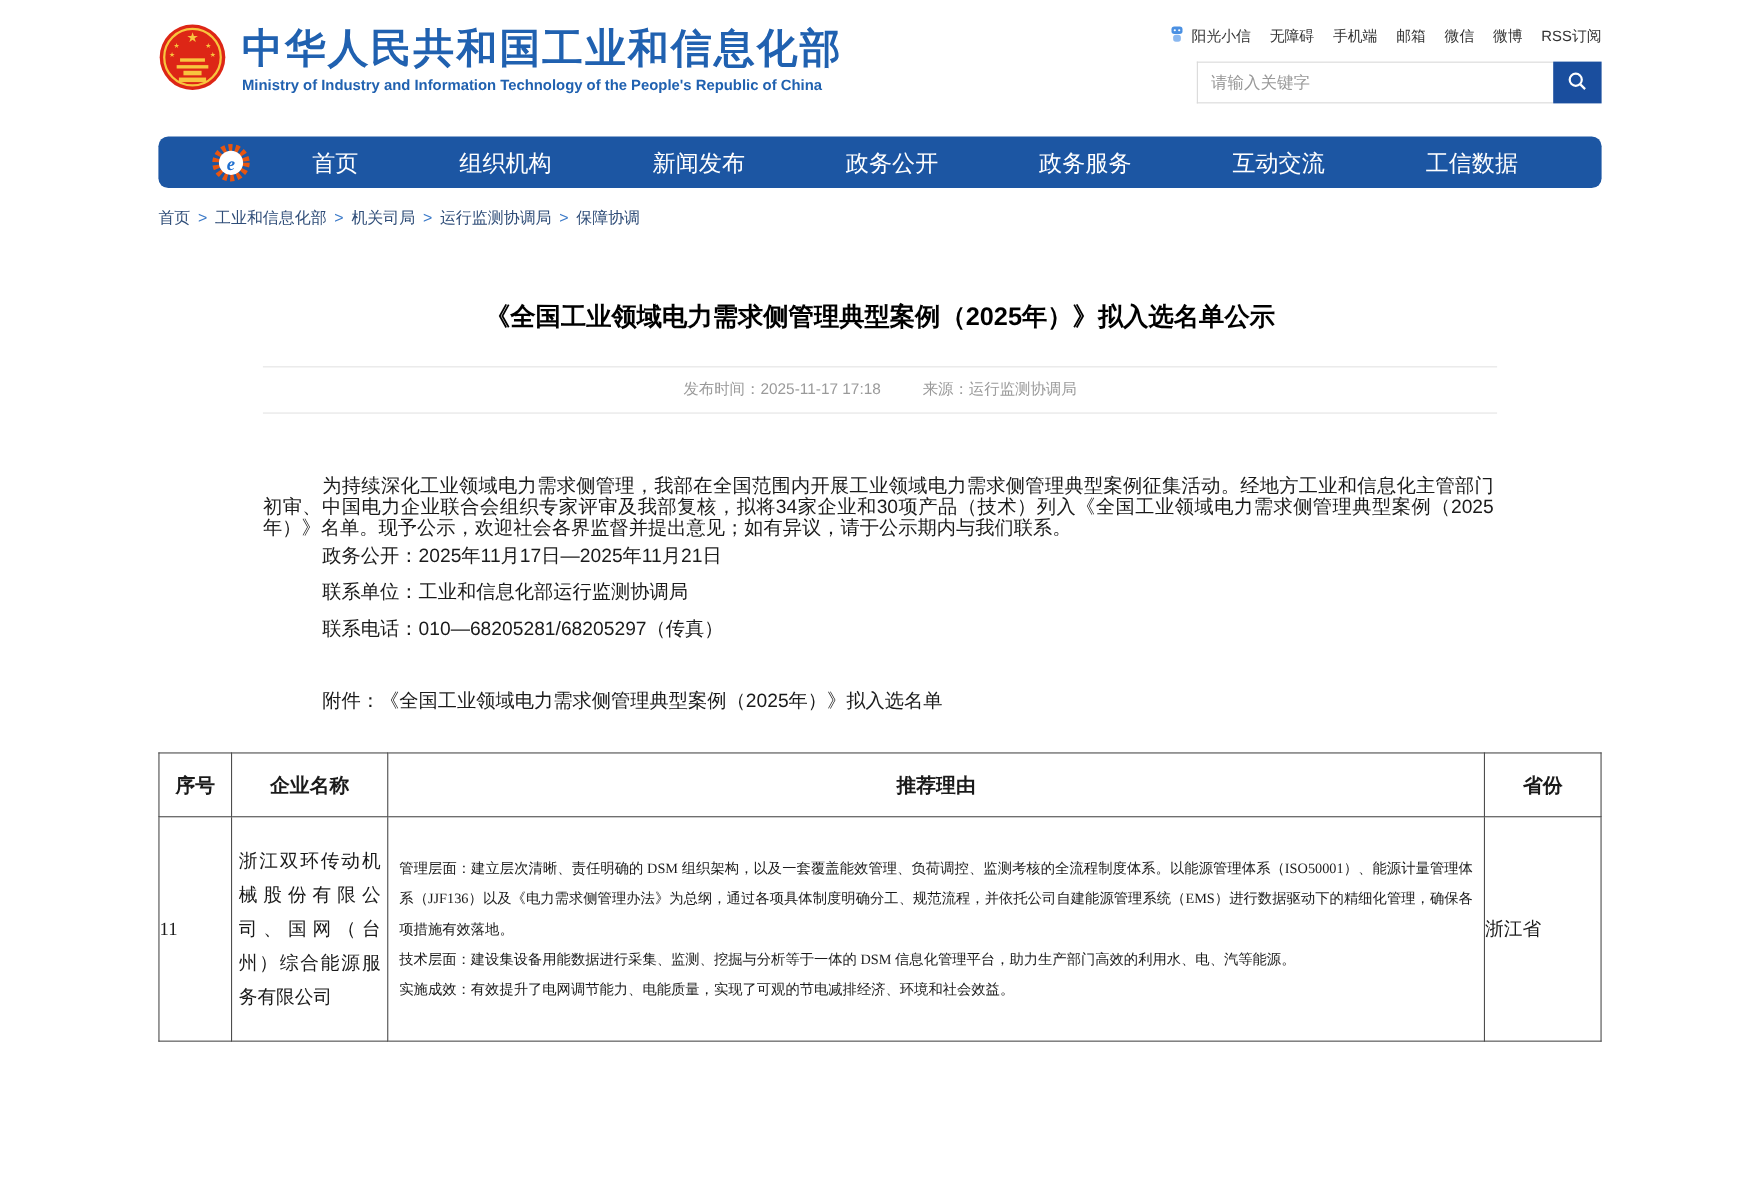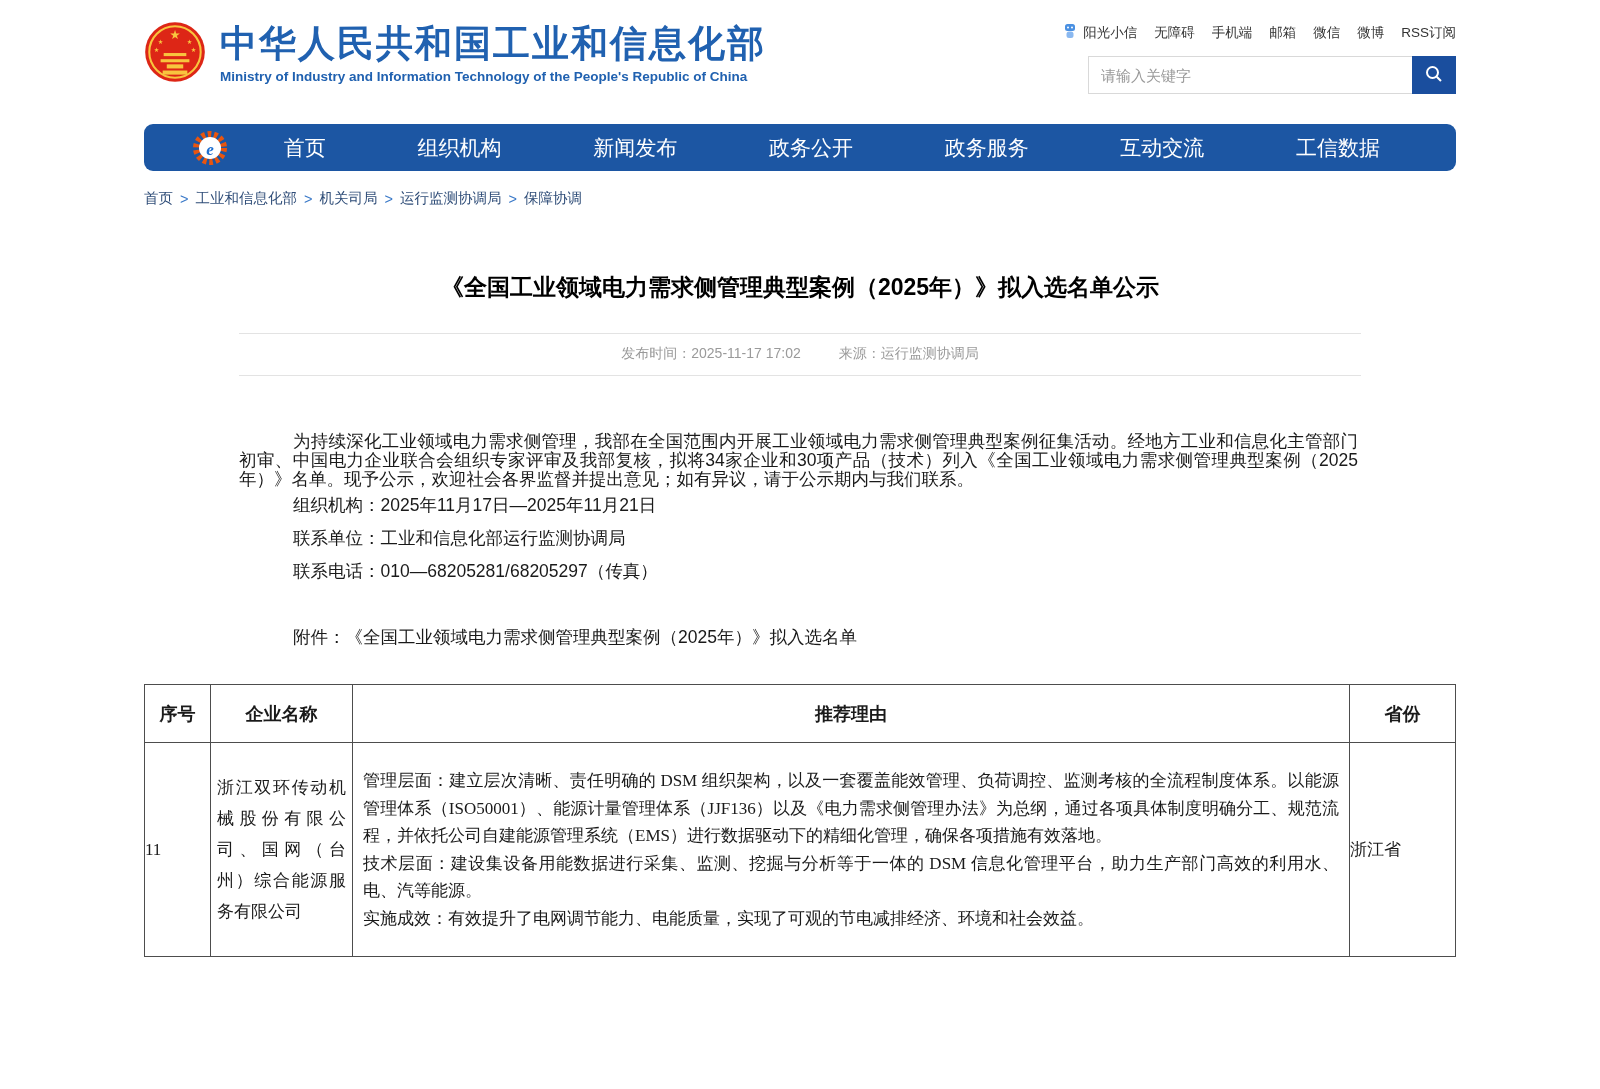--- a/index.html
+++ b/index.html
@@ -152,21 +152,21 @@
   .col-province { width: 106px; }
   .cell-no { text-align: left; font-size: 17px; }
   .cell-company {
     font-size: 17px;
     line-height: 31px;
     padding: 24px 6px;
     text-align: justify;
   }
   .cell-reason {
     padding: 24px 10px;
-    font-size: 17px;
+    font-size: 13px;
     line-height: 27.5px;
     text-align: justify;
     vertical-align: middle;
   }
   .cell-province { text-align: left; font-size: 17px; }
   .page-bottom { height: 48px; }
 </style>
 </head>
 <body>
 
@@ -268,26 +268,26 @@
     <span class="crumb">机关司局</span>
     <span class="sep">&gt;</span>
     <span class="crumb">运行监测协调局</span>
     <span class="sep">&gt;</span>
     <span class="crumb">保障协调</span>
   </div>
 
   <h1 class="article-title">《全国工业领域电力需求侧管理典型案例（2025年）》拟入选名单公示</h1>
 
   <div class="meta-box">
-    <span>发布时间：</span><span>2025-11-17 17:02</span><span class="gap">来源：</span><span>运行监测协调局</span>
+    <span>发布时间：</span><span>2025-11-17 17:18</span><span class="gap">来源：</span><span>运行监测协调局</span>
   </div>
 
   <div class="article-body">
     <p class="body-para">为持续深化工业领域电力需求侧管理，我部在全国范围内开展工业领域电力需求侧管理典型案例征集活动。经地方工业和信息化主管部门初审、中国电力企业联合会组织专家评审及我部复核，拟将34家企业和30项产品（技术）列入《全国工业领域电力需求侧管理典型案例（2025年）》名单。现予公示，欢迎社会各界监督并提出意见；如有异议，请于公示期内与我们联系。</p>
-    <div class="contact-line">组织机构：2025年11月17日—2025年11月21日</div>
+    <div class="contact-line">政务公开：2025年11月17日—2025年11月21日</div>
     <div class="contact-line">联系单位：工业和信息化部运行监测协调局</div>
     <div class="contact-line">联系电话：010—68205281/68205297（传真）</div>
     <div class="attachment-line">附件：《全国工业领域电力需求侧管理典型案例（2025年）》拟入选名单</div>
   </div>
 
   <table class="case-table">
     <thead>
       <tr>
         <th class="col-no">序号</th>
         <th class="col-company">企业名称</th>

